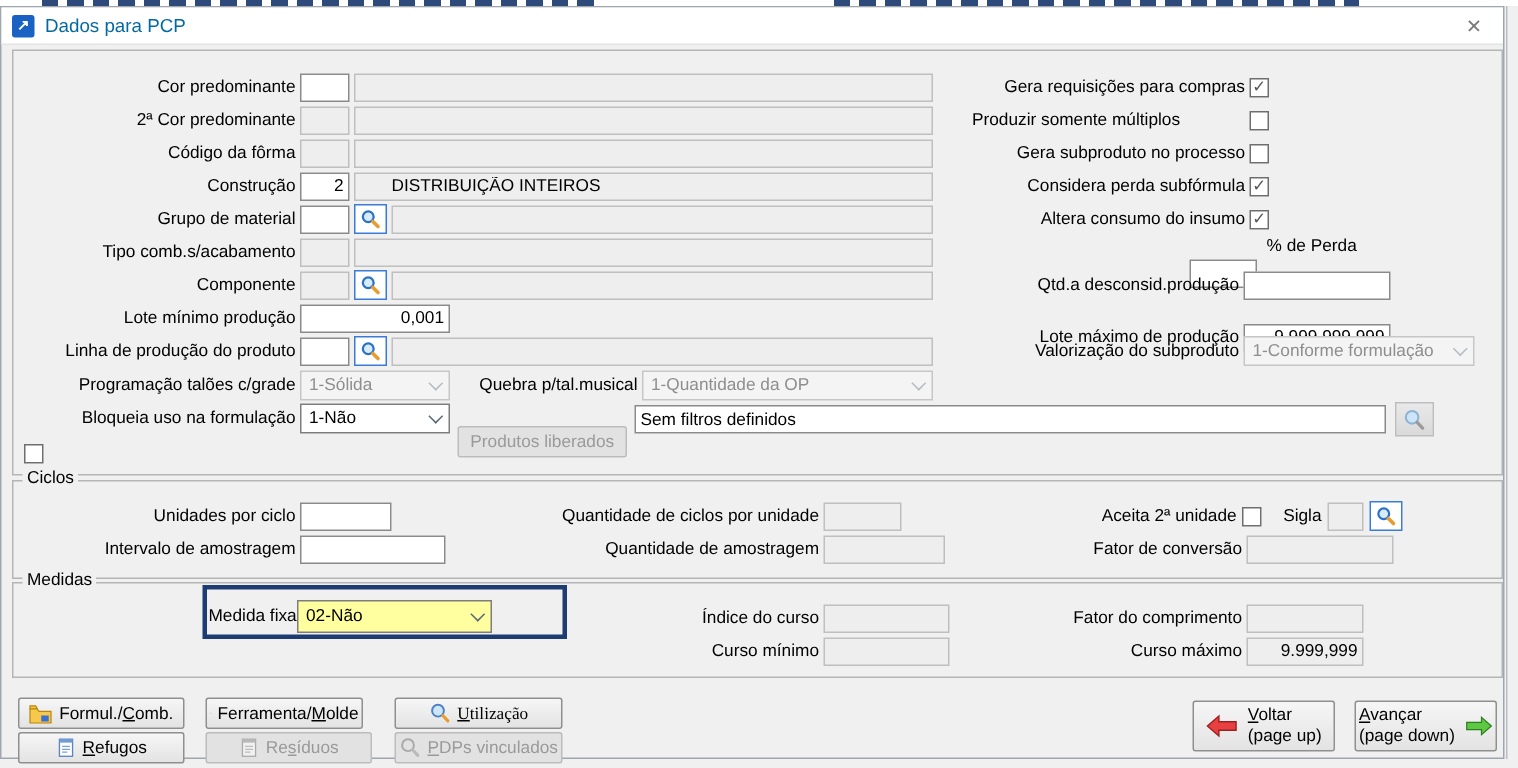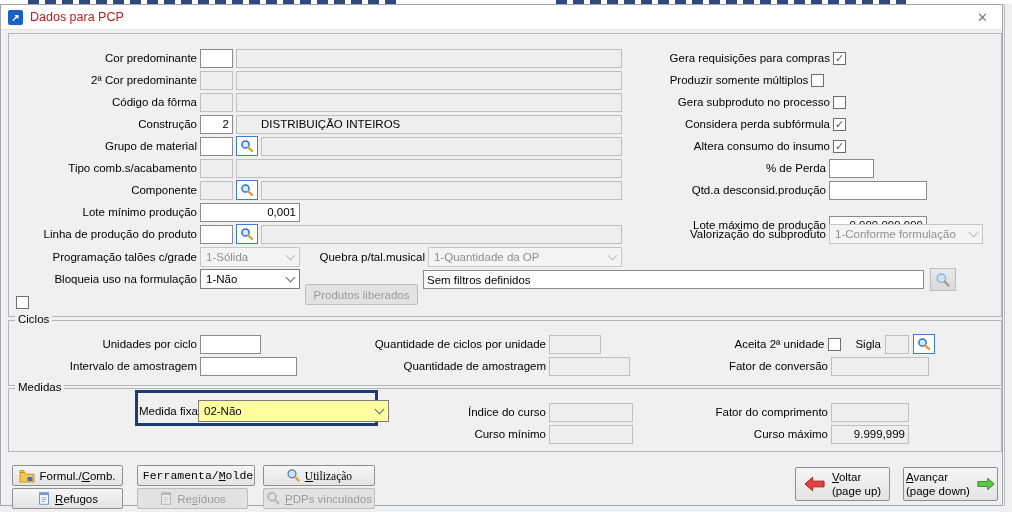--- a/index.html
+++ b/index.html
@@ -8,21 +8,21 @@
     background:#f0f0f0;
     font-family:"Liberation Sans",sans-serif;font-size:11.5px;color:#000;
   }
   
   .topstrip{position:absolute;left:0;top:0;width:1012px;height:4px;background:#ffffff;}
   .dash{position:absolute;top:0;height:4px;background:repeating-linear-gradient(90deg,#2d4a7a 0 11px,transparent 11px 17px);}
   .frame{position:absolute;left:0;top:4px;width:1003px;height:502px;border:1px solid #a0a6ad;background:#f0f0f0;box-sizing:border-box;}
   .titlebar{position:absolute;left:1px;top:5px;width:1001px;height:24px;background:#ffffff;border-bottom:1px solid #e3e3e3;display:flex;align-items:center;}
   .appicon{width:15px;height:15px;margin-left:7px;background:#1962c4;border-radius:2px;color:#fff;
     display:flex;align-items:center;justify-content:center;font-size:10px;font-weight:bold;}
-  .wtitle{margin-left:7px;color:#b91c1c;font-size:12.5px;}
+  .wtitle{margin-left:7px;color:#0369a1;font-size:12.5px;}
   .close{margin-left:auto;margin-right:14px;color:#7a7a7a;font-size:13px;cursor:default;}
   
   .gbox{position:absolute;border:1px solid #b5b5b5;box-sizing:border-box;}
   .legend{position:absolute;top:-8px;left:6px;background:#f0f0f0;padding:0 3px;font-size:11.5px;}
   
   .line{position:absolute;height:20px;display:flex;align-items:center;gap:3px;}
   .lbl{text-align:right;white-space:nowrap;flex:none;}
   .lblL{width:181px;}
   .lblR{width:178px;}
   .lblM{width:216px;}
@@ -189,38 +189,38 @@
 </div>
 
 <div class="line" style="left:16px;top:292px;width:287px;">
   <span class="cb"></span>
 </div>
 
 <div class="line" style="left:648px;top:48px;width:198px;justify-content:flex-end;">
   <span class="lbl">Gera requisições para compras</span>
   <span class="cb on"></span>
 </div>
-<div class="line" style="left:648px;top:70px;width:198px;justify-content:center;">
+<div class="line" style="left:648px;top:70px;width:198px;justify-content:space-between;">
   <span class="lbl">Produzir somente múltiplos</span>
   <span class="cb"></span>
 </div>
 <div class="line" style="left:648px;top:92px;width:198px;justify-content:flex-end;">
   <span class="lbl">Gera subproduto no processo</span>
   <span class="cb"></span>
 </div>
 <div class="line" style="left:648px;top:114px;width:198px;justify-content:flex-end;">
   <span class="lbl">Considera perda subfórmula</span>
   <span class="cb on"></span>
 </div>
 <div class="line" style="left:648px;top:136px;width:198px;justify-content:flex-end;">
   <span class="lbl">Altera consumo do insumo</span>
   <span class="cb on"></span>
 </div>
 
-<div class="line" style="left:648px;top:158px;width:335px;">
+<div class="line" style="left:648px;top:158px;width:335px;flex-direction:column;">
   <span class="lbl lblR">% de Perda</span>
   <input class="inp num" style="width: 45px;" value="">
 </div>
 <div class="line" style="left:648px;top:180px;width:335px;">
   <span class="lbl lblR">Qtd.a desconsid.produção</span>
   <input class="inp num" style="width: 98px;" value="">
 </div>
 <div class="line" style="left:648px;top:215px;width:335px;">
   <span class="lbl lblR">Lote máximo de produção</span>
   <input class="inp num" style="width: 98px;" value="9.999.999,999">
@@ -262,21 +262,21 @@
   </span>
 </div>
 <div class="line" style="left:648px;top:356px;width:335px;">
   <span class="lbl" style="width:180px;">Fator de conversão</span>
   <input class="inp gray" style="width: 98px;" value="">
 </div>
 
 <div class="focusrect"></div>
 <div class="line" style="left:139px;top:400px;width:226px;height:22px;gap:4px;">
   <span class="lbl" style="width:55px;">Medida fixa</span>
-  <span class="sel yellow" style="width:191px;">
+  <span class="sel yellow" style="width:130px;">
     <span>02-Não</span>
       <span class="chev"></span>
   </span>
 </div>
 <div class="line" style="left:330px;top:402px;width:303px;">
   <span class="lbl lblM">Índice do curso</span>
   <input class="inp gray" style="width: 84px;" value="">
 </div>
 <div class="line" style="left:330px;top:424px;width:303px;">
   <span class="lbl lblM">Curso mínimo</span>
@@ -292,21 +292,21 @@
 </div>
 
 <div class="btn" style="left:12px;top:465px;width:111px;height:21px;">
   <svg width="16" height="14" viewBox="0 0 16 14">
       <path d="M1 3.5 h4.6 l1.4 1.8 H15 V13 H1 Z" fill="#f6c84c" stroke="#b8860b" stroke-width=".8"></path>
       <path d="M1 3.5 V1.6 h3.8 l1 1.9 Z" fill="#f6c84c" stroke="#b8860b" stroke-width=".8"></path>
       <rect x="8.5" y="8" width="5" height="4" fill="#3b6fd4"></rect>
     </svg>
   <span><span>Formul./</span><span class="mn">C</span><span>omb.</span></span>
 </div>
-<div class="btn" style="left:137px;top:465px;width:118px;height:21px;font-family:Liberation Mono, monospace;">
+<div class="btn" style="left:137px;top:465px;width:105px;height:21px;">
   <svg width="15" height="15" viewBox="0 0 16 16">
       <path d="M14.8 4.6 a3.6 3.6 0 0 1-4.6 3.5 L5 13.3 a1.7 1.7 0 1 1-2.4-2.4 L7.8 5.7 a3.6 3.6 0 0 1 3.5-4.6 l-1.9 1.9 .4 2.1 2.1 .4 Z" fill="#a8aeb8" stroke="#6e757f" stroke-width=".7"></path>
     </svg>
   <span><span>Ferramenta/</span><span class="mn">M</span><span>olde</span></span>
 </div>
 <div class="btn" style="left:263px;top:465px;width:112px;height:21px;font-family:Liberation Serif, serif;">
   <svg width="15" height="15" viewBox="0 0 16 16">
       <circle cx="6.4" cy="6.2" r="4.2" fill="#cde6f7" stroke="#4b82c4" stroke-width="1.4"></circle>
       <line x1="9.8" y1="9.6" x2="13.4" y2="13.4" stroke="#e69c2e" stroke-width="2.2" stroke-linecap="round"></line>
     </svg>

